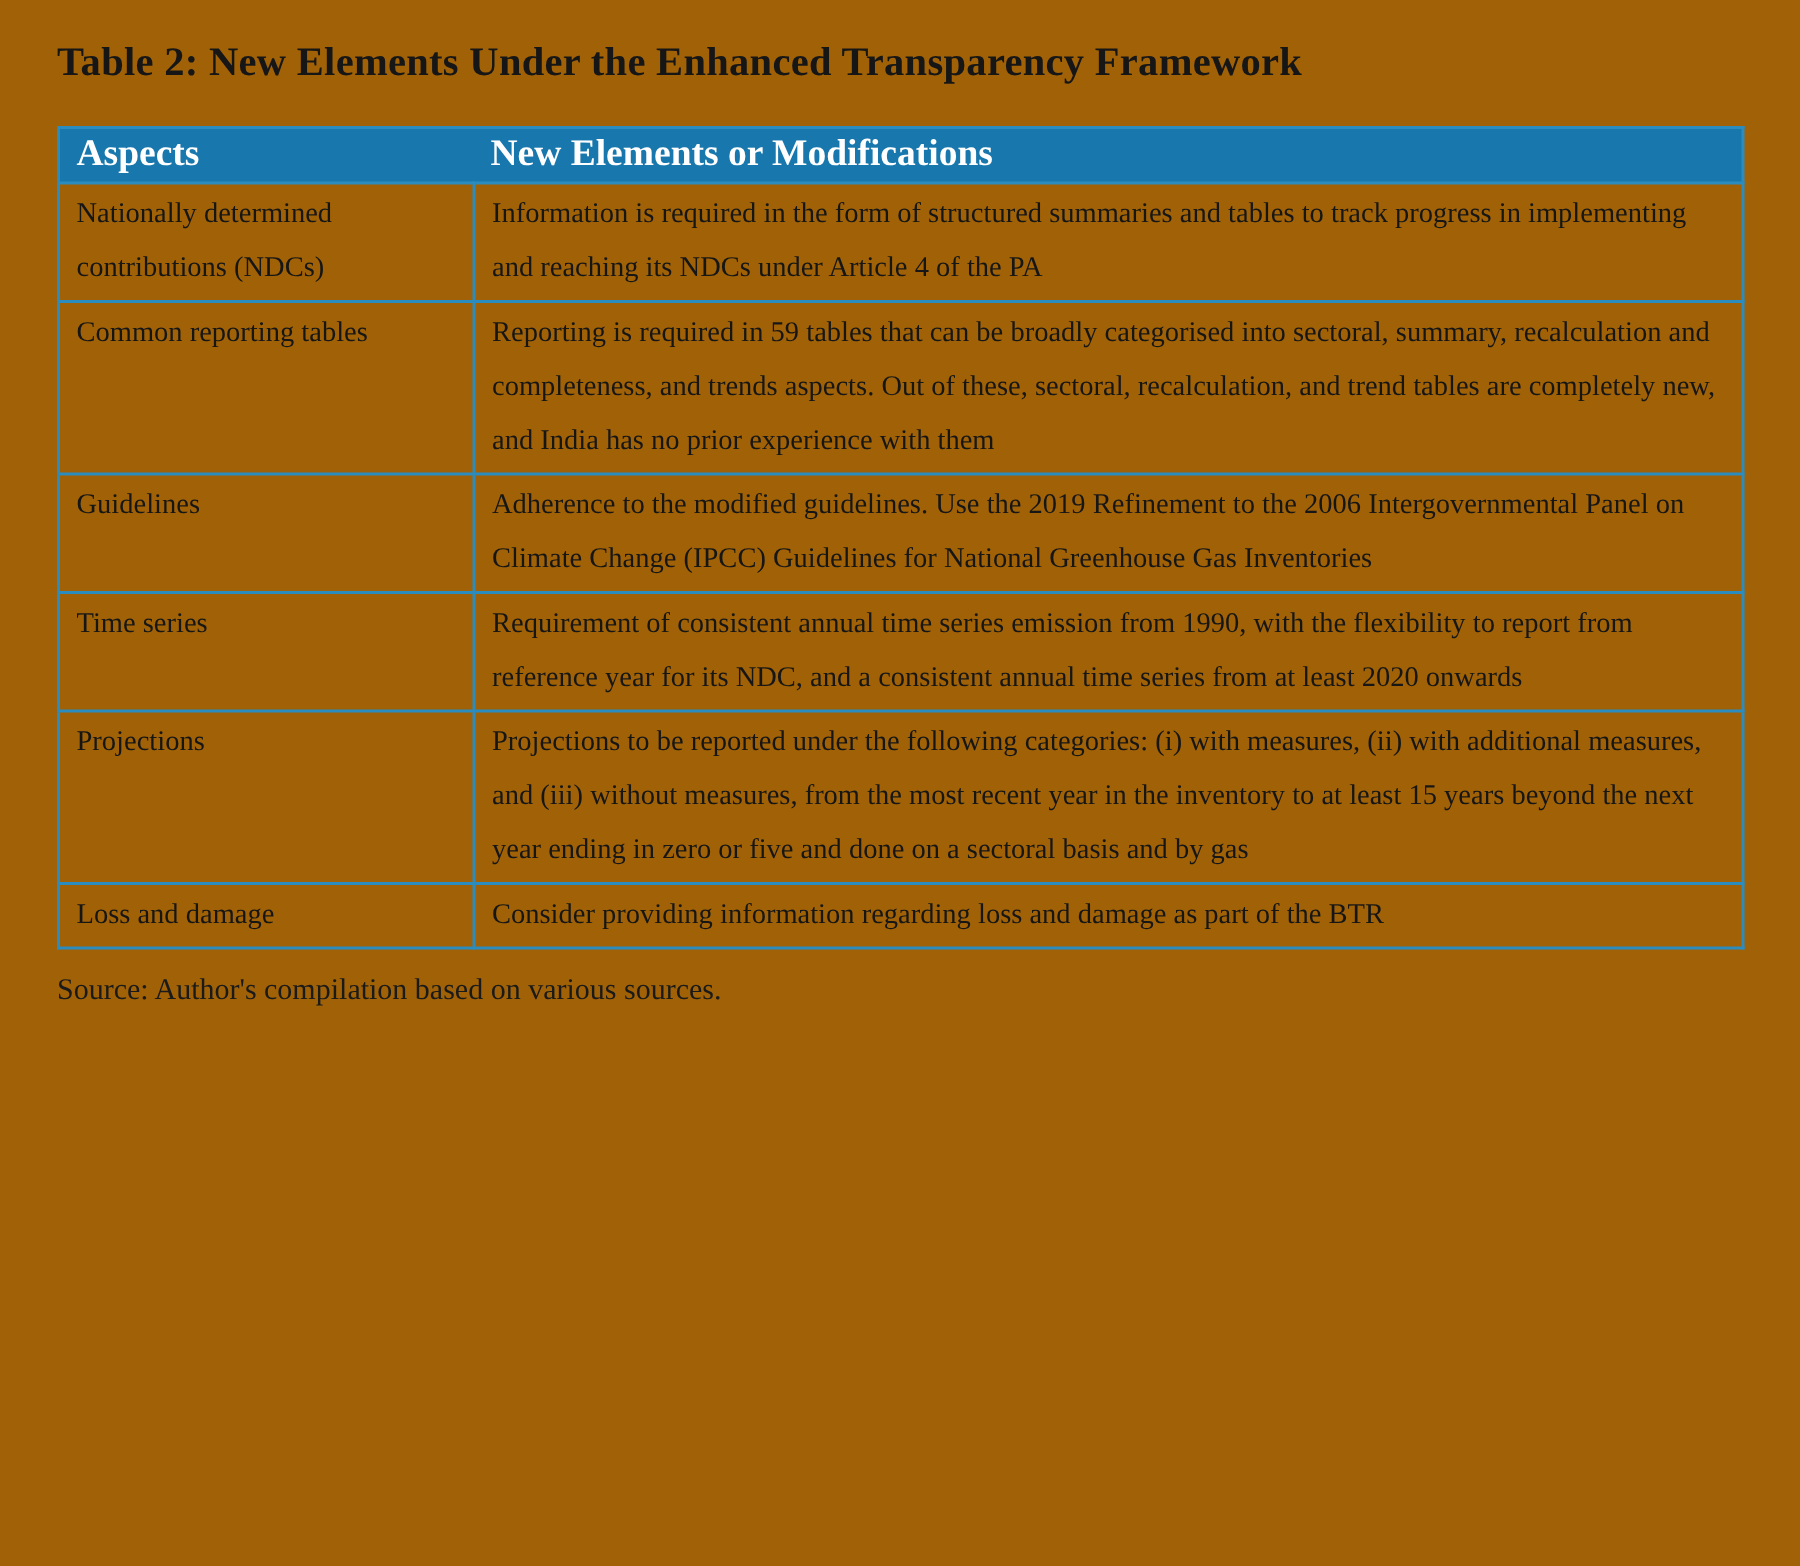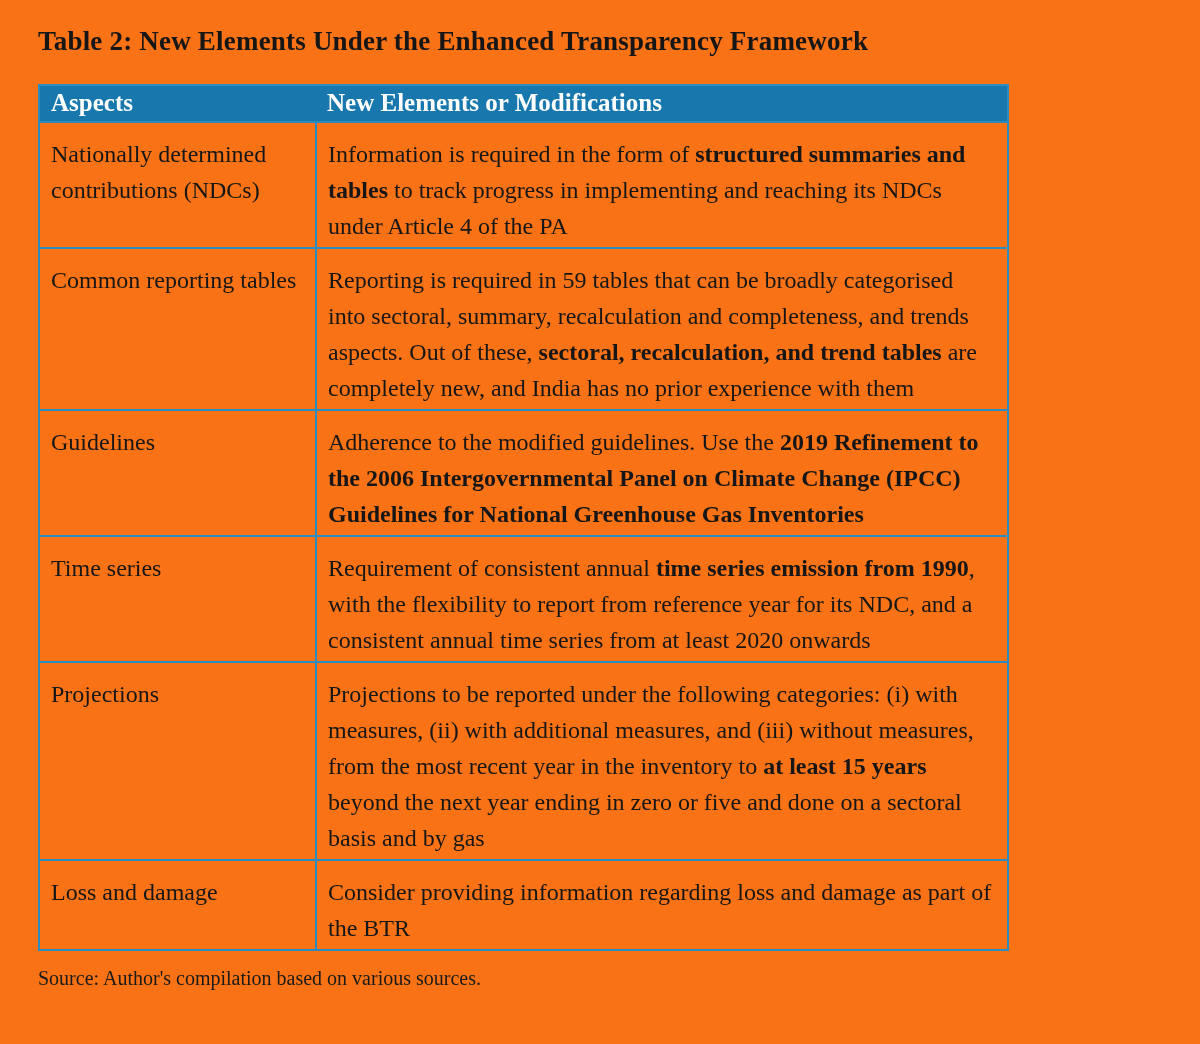--- a/index.html
+++ b/index.html
@@ -5,57 +5,57 @@
   :root{
     --header-bg:#1878ad;
     --border:#2b8cbf;
     --header-text:#ffffff;
     --body-text:#161616;
   }
   *{box-sizing:border-box;}
   html,body{margin:0;padding:0;background:#ffffff;}
   .page{
     width:1200px;height:1044px;
-    background:#f97316;
+    background:#a16207;
     padding:22px 37px 0 38px;
     font-family:"Liberation Serif","DejaVu Serif",serif;
     color:var(--body-text);
     overflow:hidden;
   }
   .table-title{
     font-size:27px;
     font-weight:bold;
     margin:4px 0 27px 0;
     letter-spacing:0.2px;
   }
   table.etf{
-    width:971px;
+    width:1125px;
     border-collapse:collapse;
     border:2px solid var(--border);
     table-layout:fixed;
   }
   table.etf col.c1{width:277px;}
   table.etf th{
     background:var(--header-bg);
     color:var(--header-text);
     font-size:25px;
     font-weight:bold;
     text-align:left;
     height:37px;
     padding:1px 12px 3px 11px;
     border:0;
   }
   table.etf td{
     border:2px solid var(--border);
     vertical-align:top;
-    font-size:24px;
+    font-size:19px;
     line-height:36px;
-    padding:13px 12px 3px 11px;
+    padding:2px 12px 3px 11px;
   }
-  table.etf td b{font-weight:bold;}
+  table.etf td b{font-weight:normal;}
   .source-note{
     font-size:20px;
     margin-top:16px;
     color:#1a1a1a;
   }
 </style>
 </head>
 <body>
 
 <div class="page">

